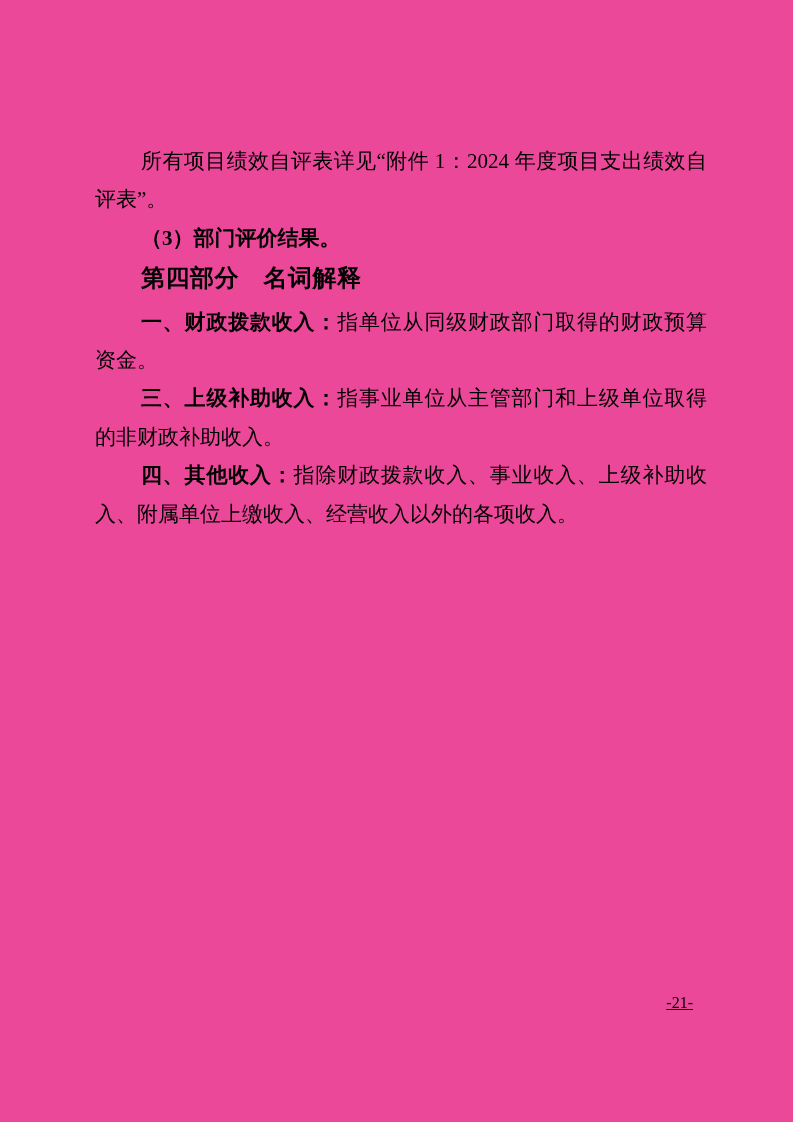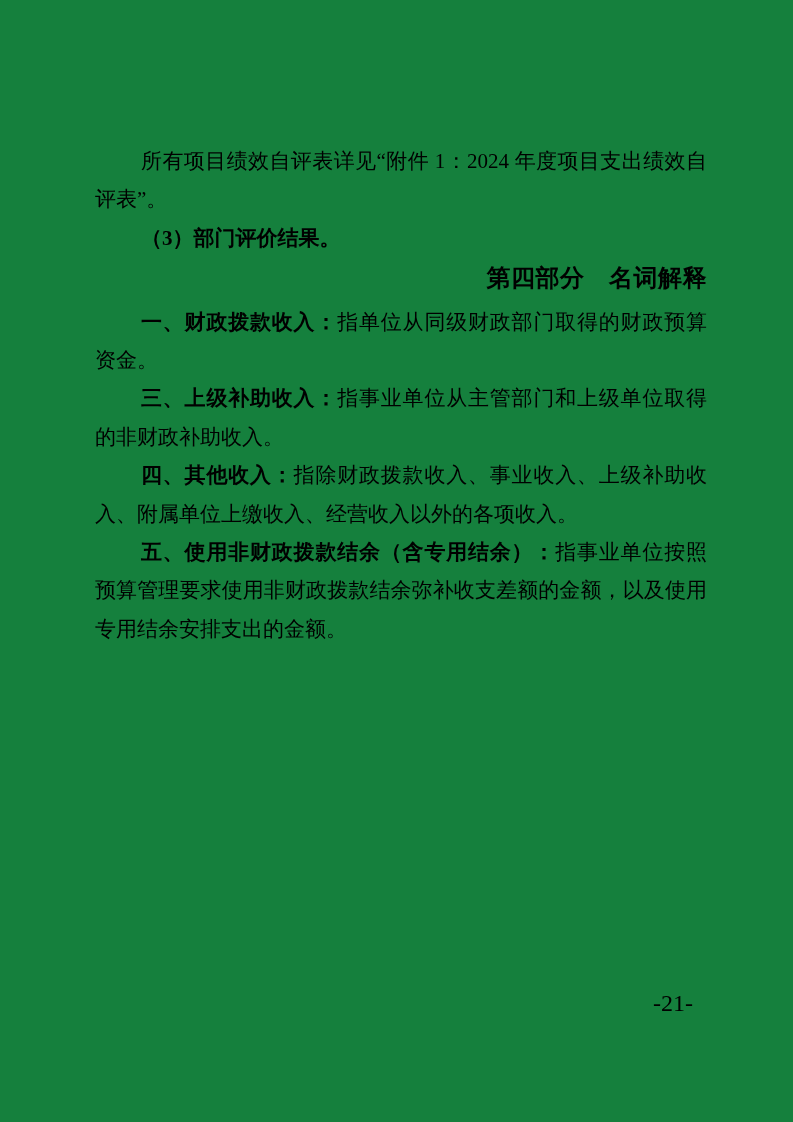--- a/index.html
+++ b/index.html
@@ -4,21 +4,21 @@
 <style>
   html, body {
     margin: 0;
     padding: 0;
     background: #e8e8e8;
   }
   .page {
     position: relative;
     width: 793px;
     height: 1122px;
-    background: #15803d;
+    background: #ec4899;
     overflow: hidden;
     font-family: "Liberation Serif", "DejaVu Serif", serif;
     color: #000000;
   }
   .content {
     position: absolute;
     left: 95px;
     top: 142px;
     width: 612px;
   }
@@ -35,30 +35,30 @@
     font-family: Liberation Serif, serif;
   }
   h2.section-heading {
     margin: 2px 0 5px 0;
     font-size: 24px;
     line-height: 38.4px;
     font-weight: 700;
     text-indent: 46px;
     font-family: "Liberation Sans", "DejaVu Sans", sans-serif;
     letter-spacing: 0.5px;
-    text-align: right;
   }
   .page-number {
     position: absolute;
     top: 991px;
     right: 100px;
-    font-size: 24px;
+    font-size: 16px;
     line-height: 24px;
     font-family: "Liberation Serif", "DejaVu Serif", serif;
     color: #000000;
+    text-decoration: underline;
   }
 </style>
 </head>
 <body>
 
 <div class="page">
   <div class="content">
 
     <p class="para"><span>所有项目绩效自评表详见“附件 1：2024 年度项目支出绩效自评表”。</span></p>
 
@@ -67,19 +67,18 @@
 
     <h2 class="section-heading">第四部分　名词解释</h2>
 
     <p class="para"><span class="lead">一、财政拨款收入：</span><span>指单位从同级财政部门取得的财政预算资金。</span></p>
 
 
     <p class="para"><span class="lead">三、上级补助收入：</span><span>指事业单位从主管部门和上级单位取得的非财政补助收入。</span></p>
 
     <p class="para"><span class="lead">四、其他收入：</span><span>指除财政拨款收入、事业收入、上级补助收入、附属单位上缴收入、经营收入以外的各项收入。</span></p>
 
-    <p class="para"><span class="lead">五、使用非财政拨款结余（含专用结余）：</span><span>指事业单位按照预算管理要求使用非财政拨款结余弥补收支差额的金额，以及使用专用结余安排支出的金额。</span></p>
 
 
   </div>
 
   <div class="page-number">-21-</div>
 </div>
 
 </body></html>

